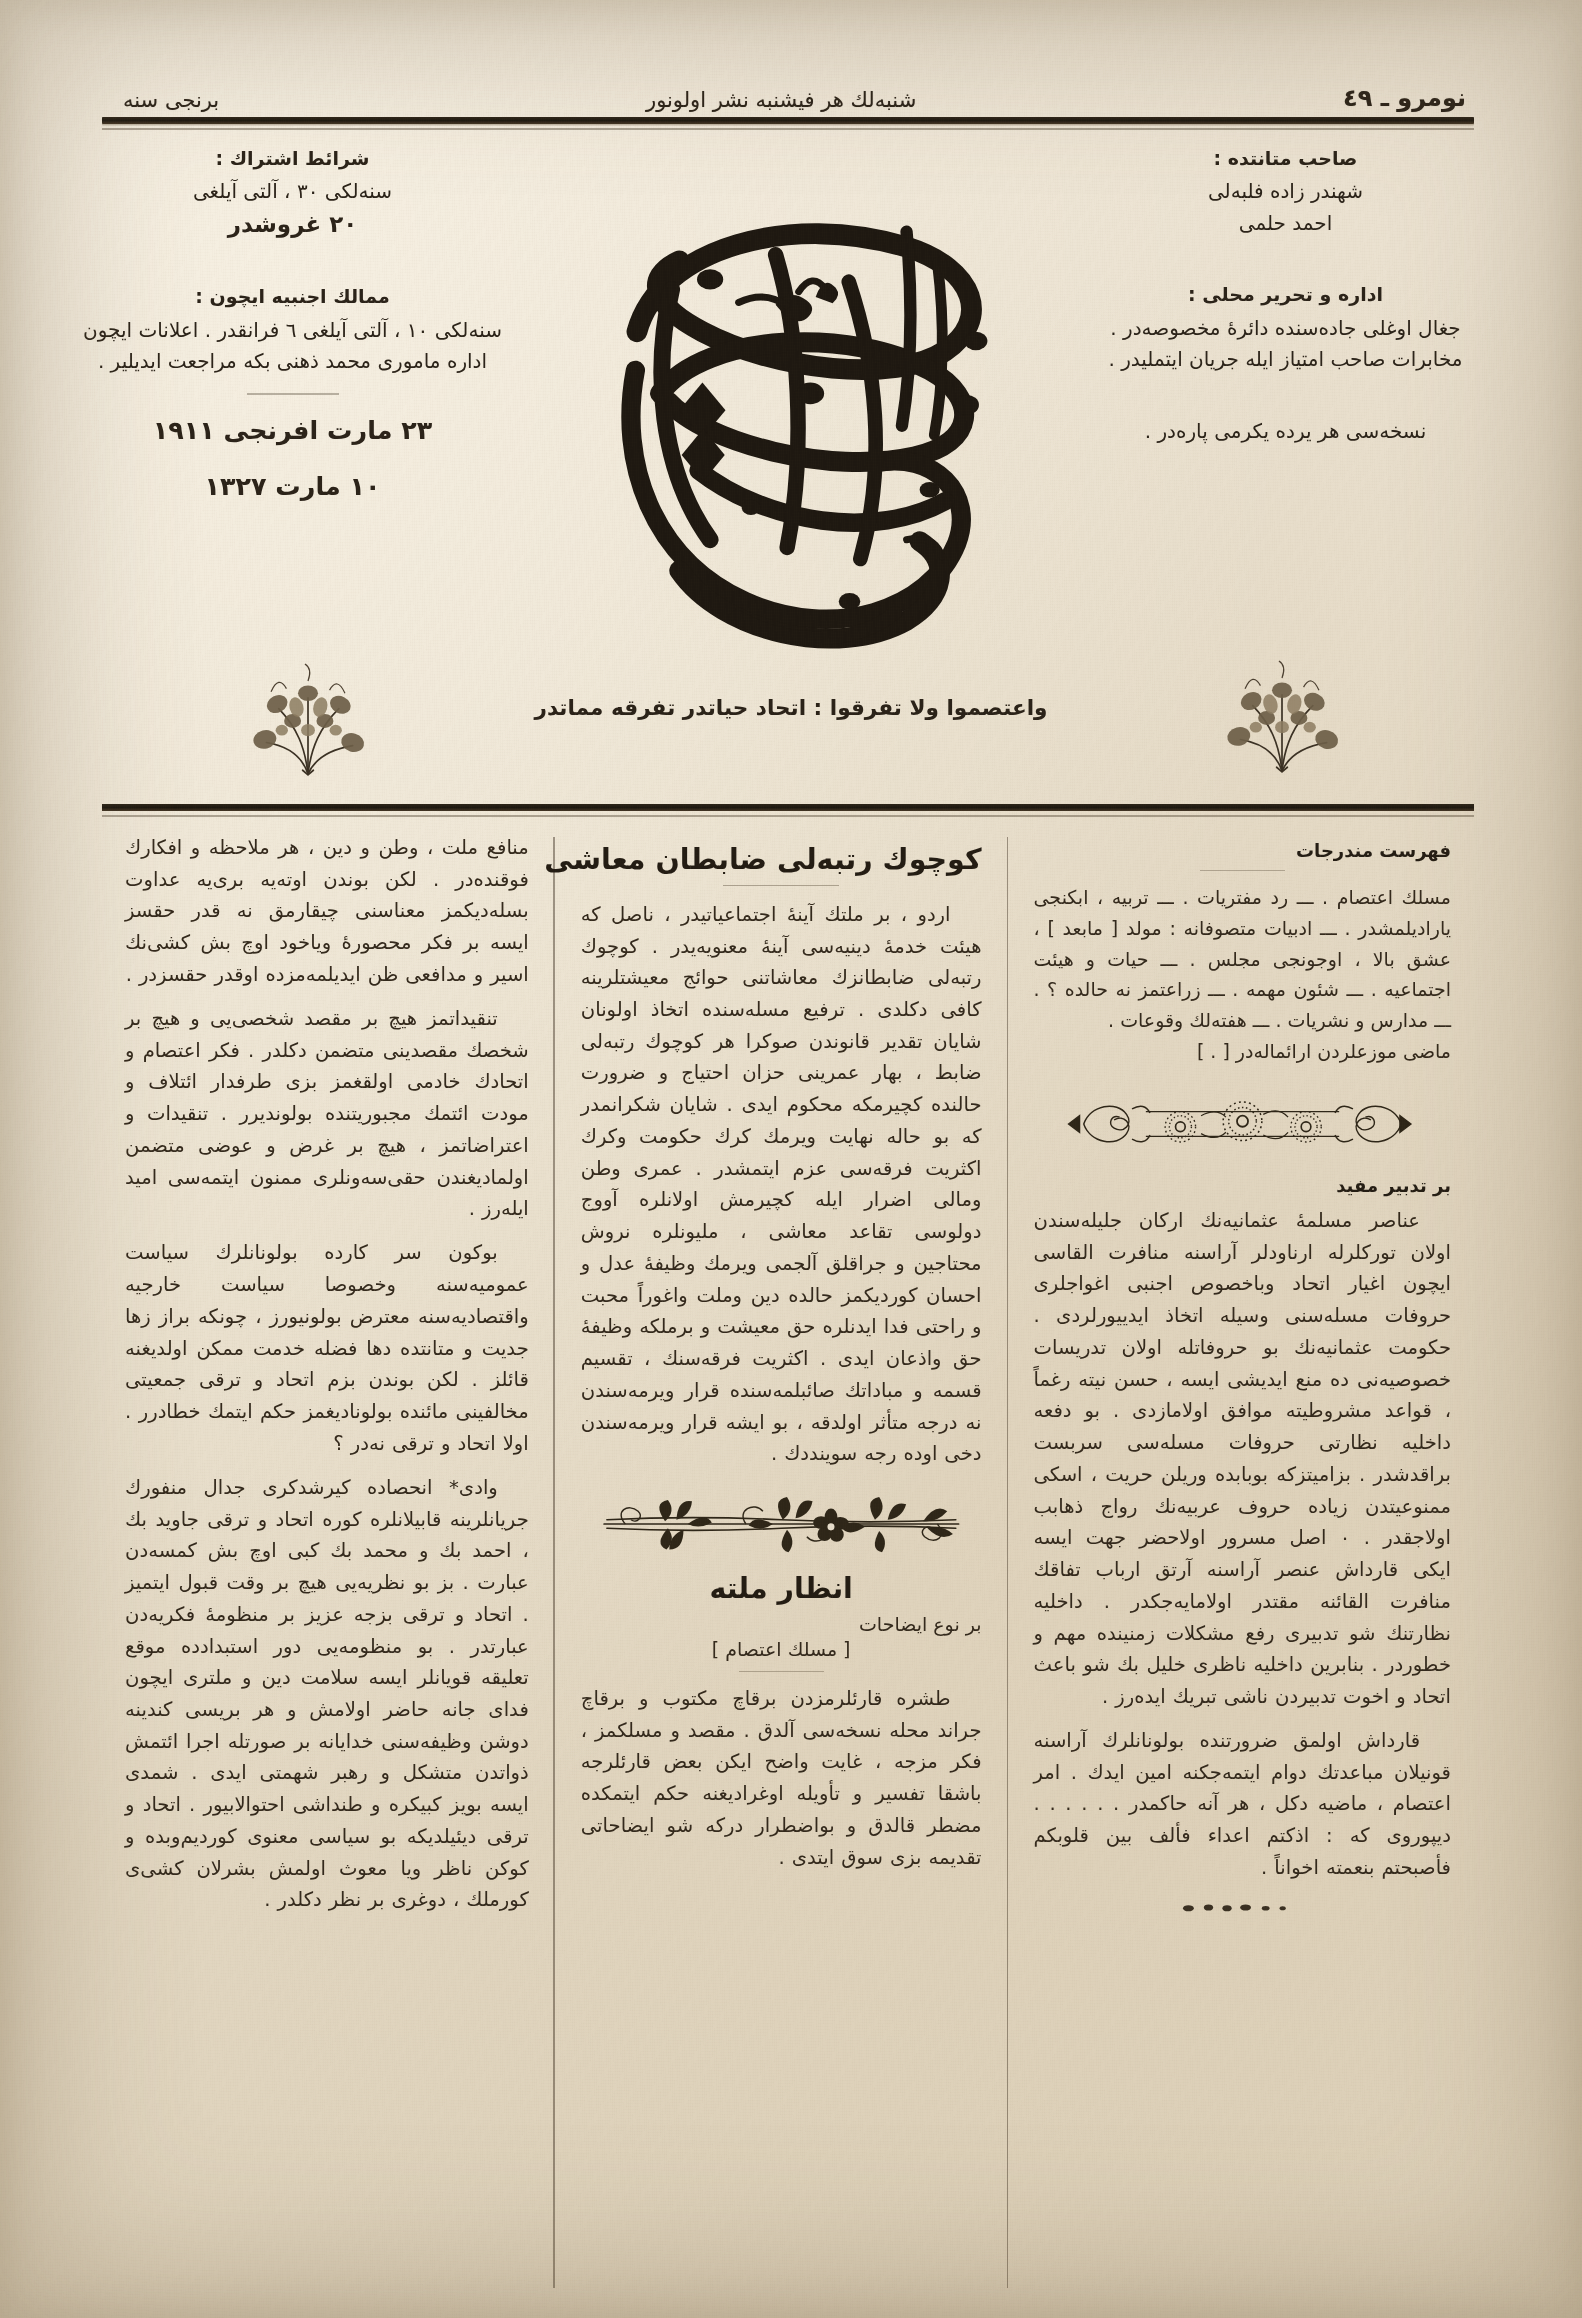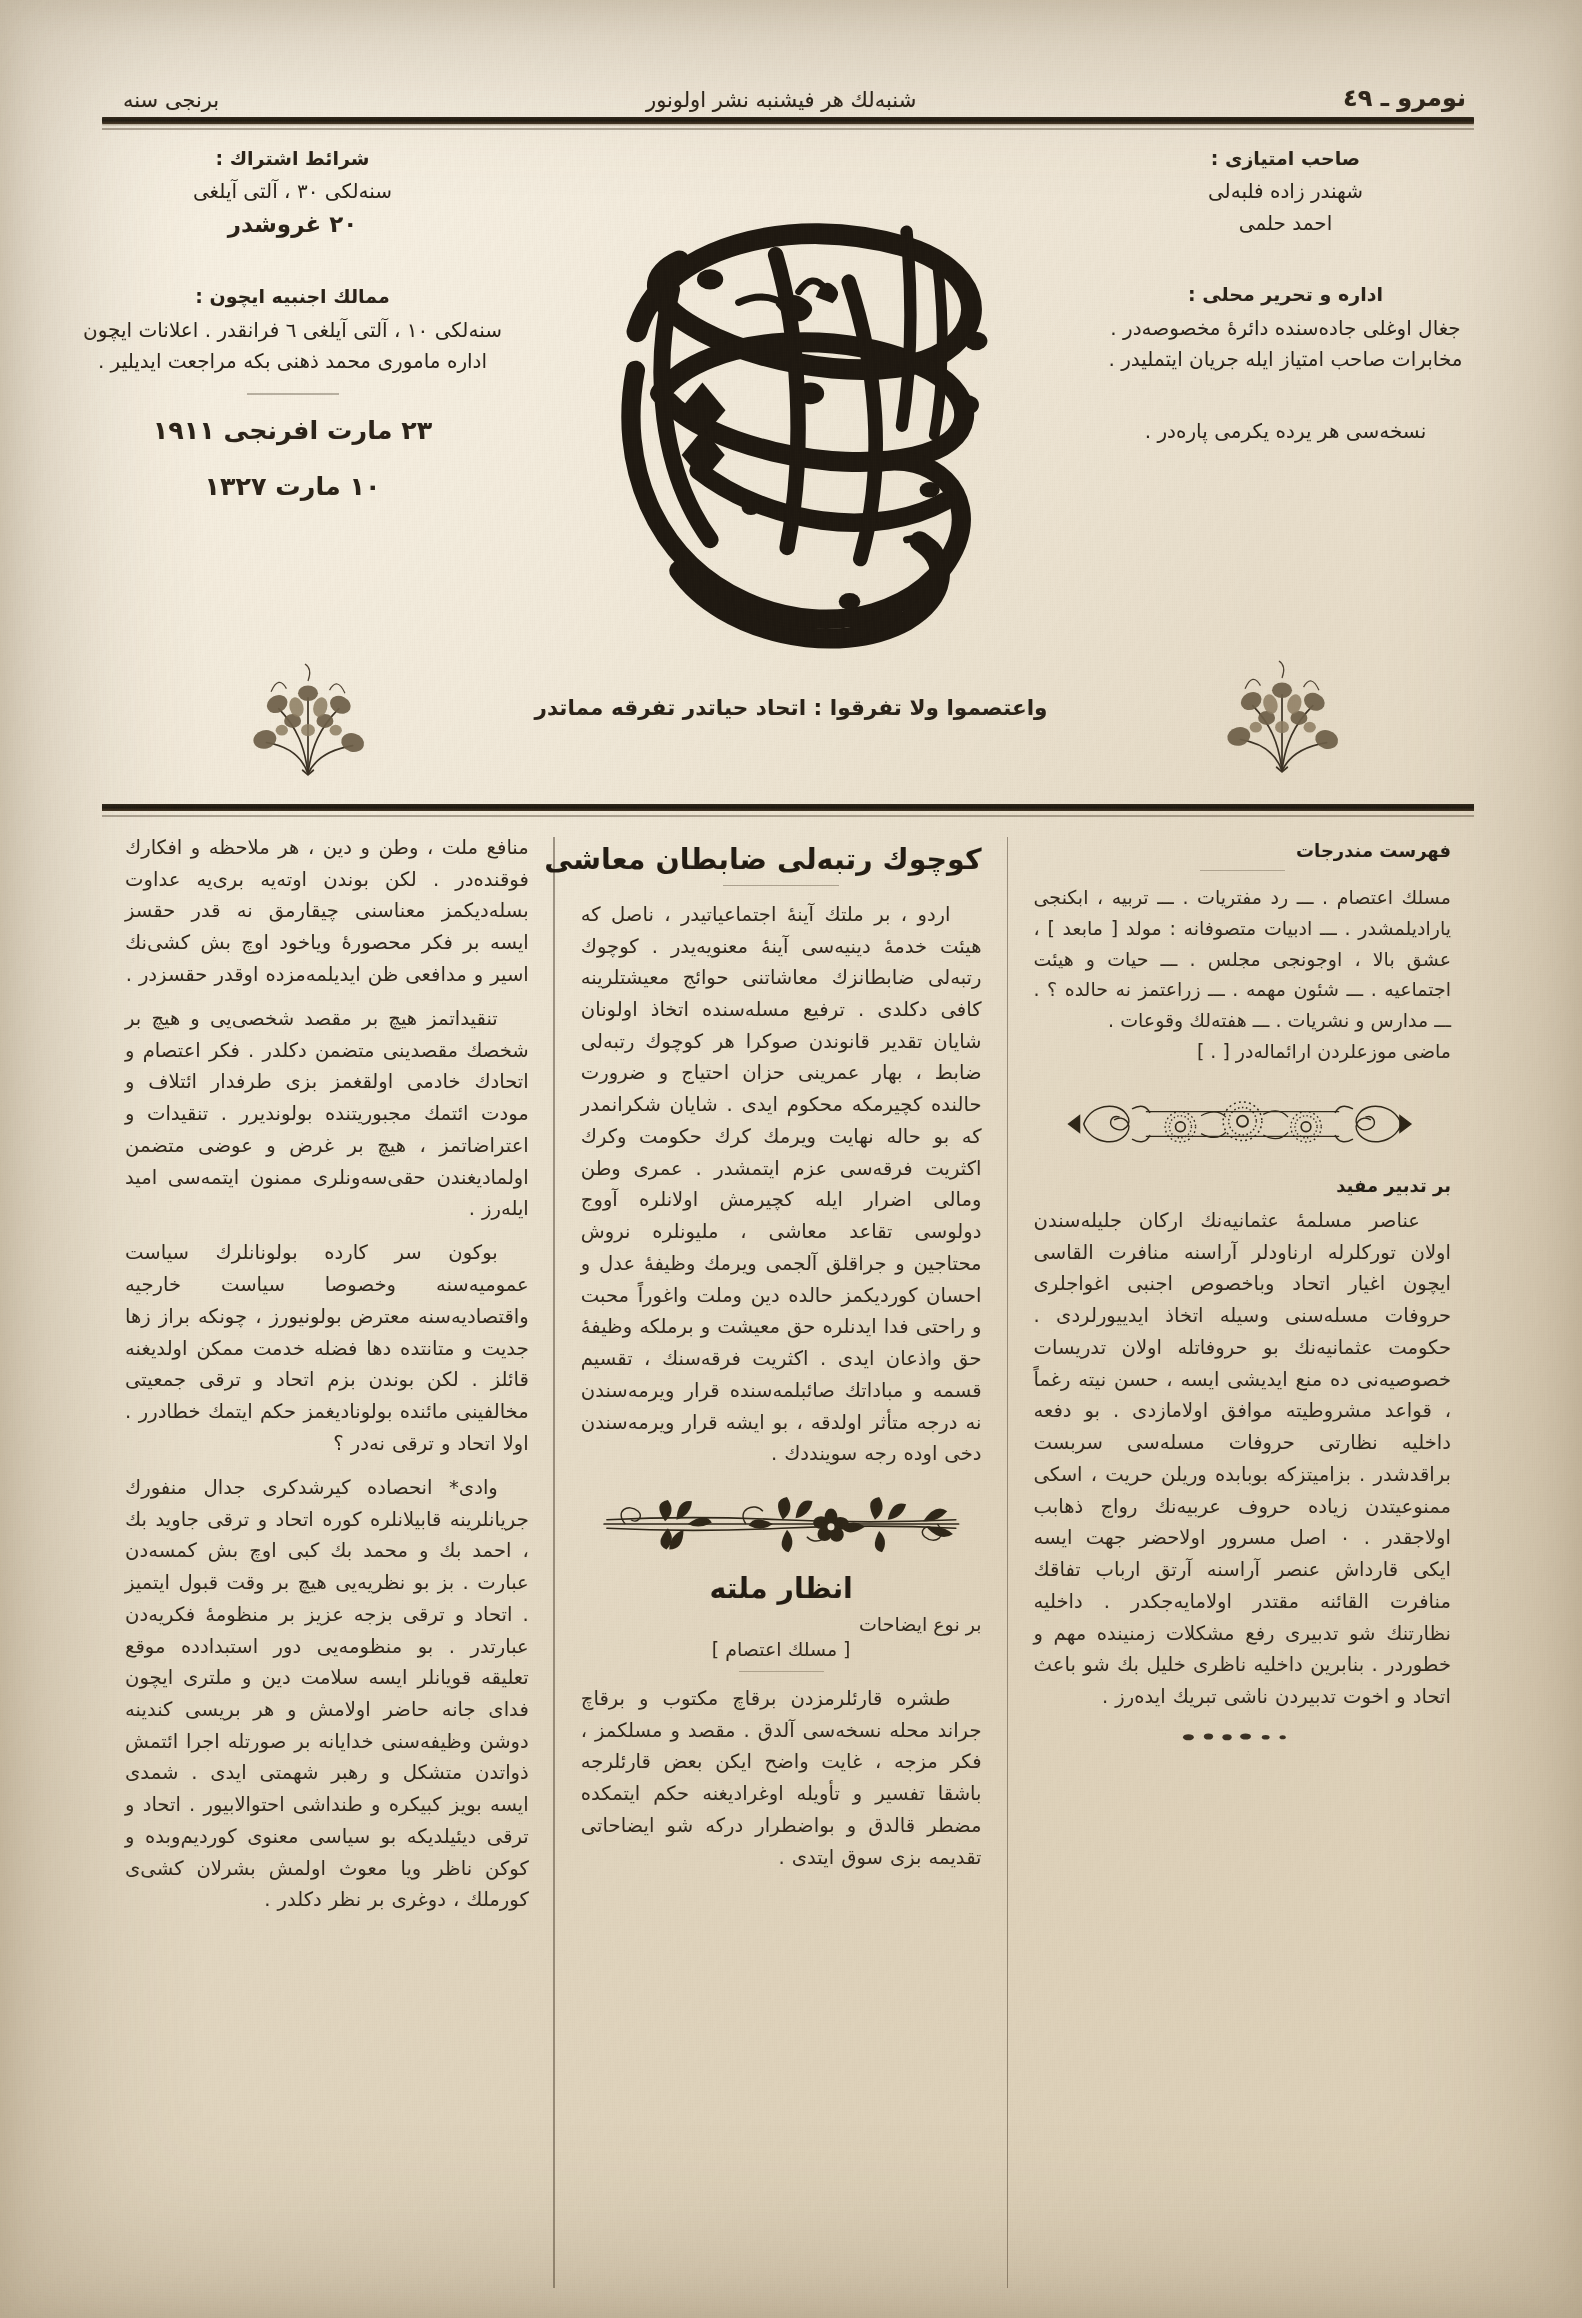--- a/index.html
+++ b/index.html
@@ -169,21 +169,21 @@
     <span class="ar top-issue">نومرو ـ ٤٩</span>
     <span class="ar">شنبه‌لك هر فیشنبه نشر اولونور</span>
     <span class="ar">برنجی سنه</span>
   </div>
   <div class="rule-thick"></div>
   <div class="rule-thin"></div>
 
   <div class="masthead">
 
     <div class="mh-col mh-right ar">
-      <div class="lbl">صاحب امتیازی :</div>
+      <div class="lbl">صاحب متانتده :</div>
       <div class="val">شهندر زاده فلبه‌لی</div>
       <div class="val">احمد حلمی</div>
       <div class="mh-gap"></div>
       <div class="lbl">اداره و تحریر محلی :</div>
       <div class="val">جغال اوغلی جاده‌سنده دائرهٔ مخصوصه‌در .</div>
       <div class="val">مخابرات صاحب امتیاز ایله جریان ایتملیدر .</div>
       <div class="mh-gap"></div>
       <div class="val">نسخه‌سی هر یرده یكرمی پاره‌در .</div>
     </div>
 
@@ -372,20 +372,21 @@
           </g>
         </g>
         <g stroke="#2e2618" fill="none" stroke-width="1.8">
           <path d="M200 36 q22 -12 36 2 M200 62 q22 12 36 -2"></path>
           <path d="M290 34 q22 -12 36 4 M290 64 q22 12 36 -4"></path>
         </g>
       </svg>
 
       <div class="headline-sm">بر تدبیر مفید</div>
       <div class="body first">عناصر مسلمهٔ عثمانیه‌نك اركان جلیله‌سندن اولان توركلرله ارناودلر آراسنه منافرت القاسی ایچون اغیار اتحاد وباخصوص اجنبی اغواجلری حروفات مسله‌سنی وسیله اتخاذ ایدییورلردی . حكومت عثمانیه‌نك بو حروفاتله اولان تدریسات خصوصیه‌نی ده منع ایدیشی ایسه ، حسن نیته رغماً ، قواعد مشروطیته موافق اولامازدی . بو دفعه داخلیه نظارتی حروفات مسله‌سی سربست براقدشدر . بزامیتزكه بوبابده وریلن حریت ، اسكی ممنوعیتدن زیاده حروف عربیه‌نك رواج ذهابب اولاجقدر . ٠ اصل مسرور اولاحضر جهت ایسه ایكی قارداش عنصر آراسنه آرتق ارباب تفاقك منافرت القائنه مقتدر اولامایه‌جكدر . داخلیه نظارتنك شو تدبیری رفع مشكلات زمنینده مهم و خطوردر . بنابرین داخلیه ناظری خلیل بك شو باعث اتحاد و اخوت تدبیردن ناشی تبریك ایدەرز .</div>
+      <div class="body first">قارداش اولمق ضرورتنده بولونانلرك آراسنه قونیلان مباعدتك دوام ایتمه‌جكنه امین ایدك . امر اعتصام ، ماضیه دكل ، هر آنه حاكمدر . . . . . . دیپوروی كه : اذكتم اعداء فألف بین قلوبكم فأصبحتم بنعمته اخواناً .</div>
 
       <svg class="orn orn-dots" viewBox="0 0 200 22" xmlns="http://www.w3.org/2000/svg">
         <g fill="#3a3022">
           <ellipse cx="30" cy="12" rx="7" ry="4"></ellipse>
           <ellipse cx="56" cy="11" rx="6" ry="4"></ellipse>
           <ellipse cx="80" cy="12" rx="6" ry="4"></ellipse>
           <ellipse cx="104" cy="11" rx="7" ry="4"></ellipse>
           <ellipse cx="130" cy="12" rx="5" ry="3"></ellipse>
           <ellipse cx="152" cy="12" rx="4" ry="2.6"></ellipse>
         </g>

